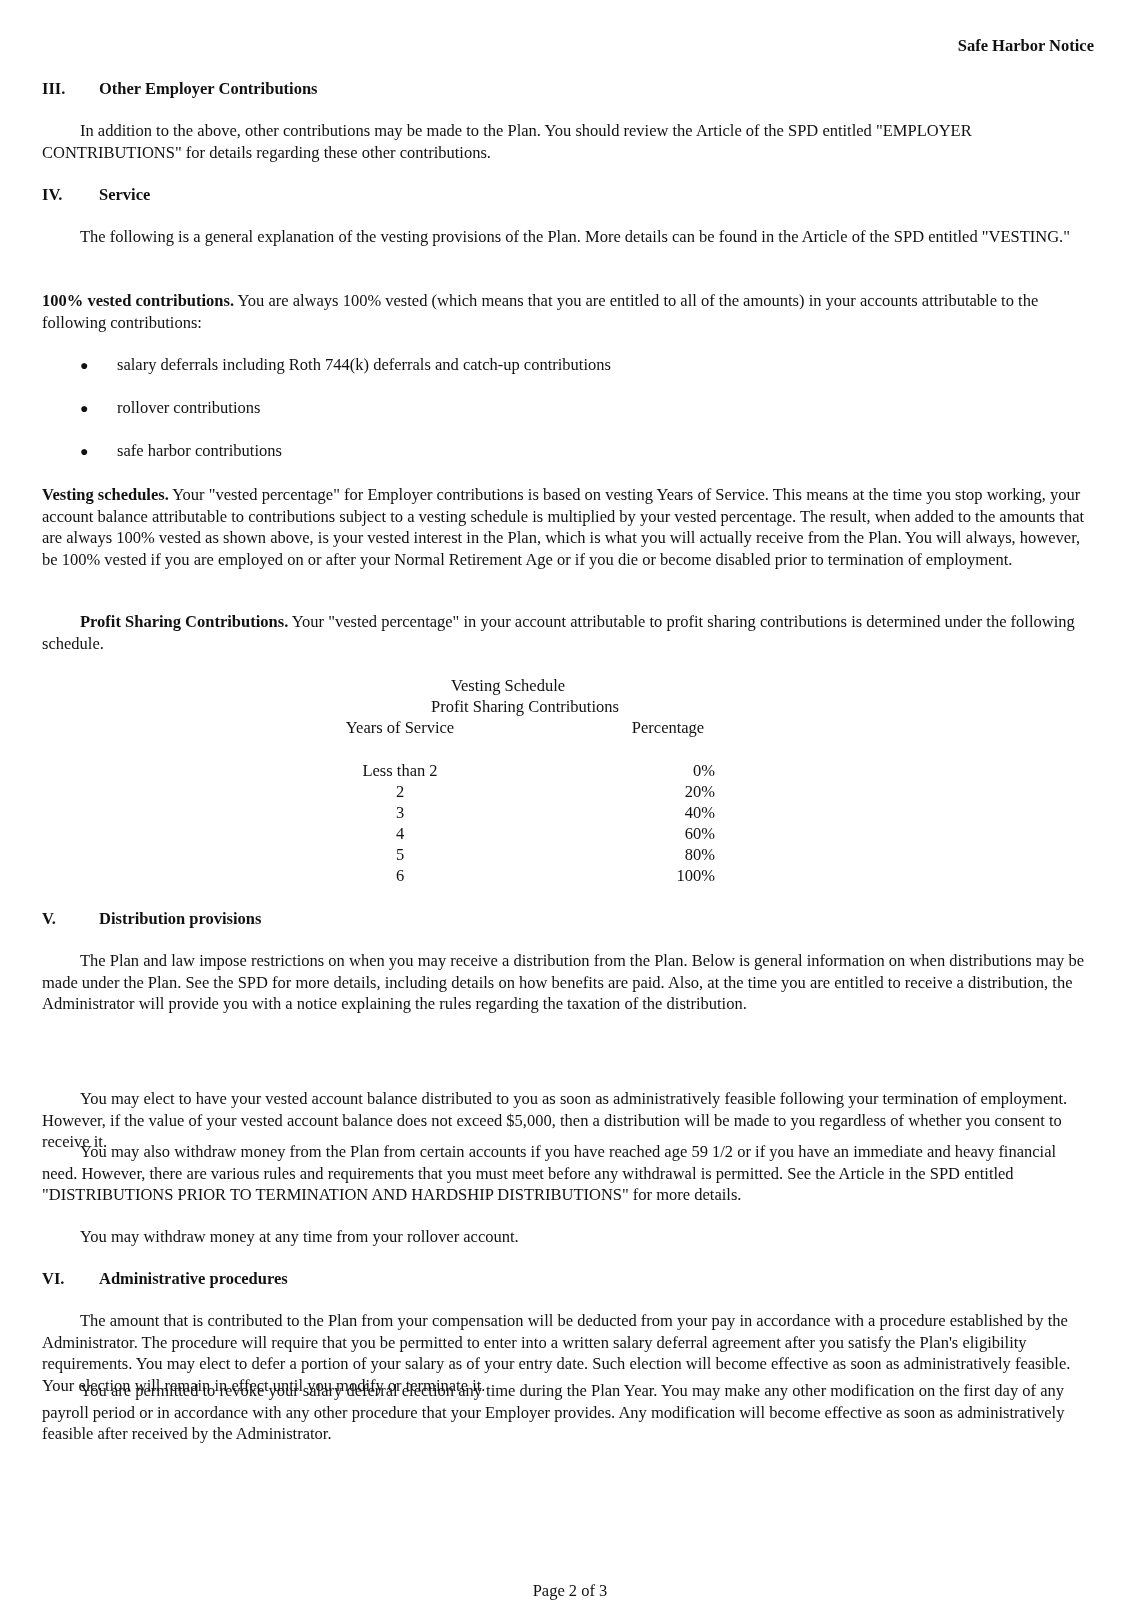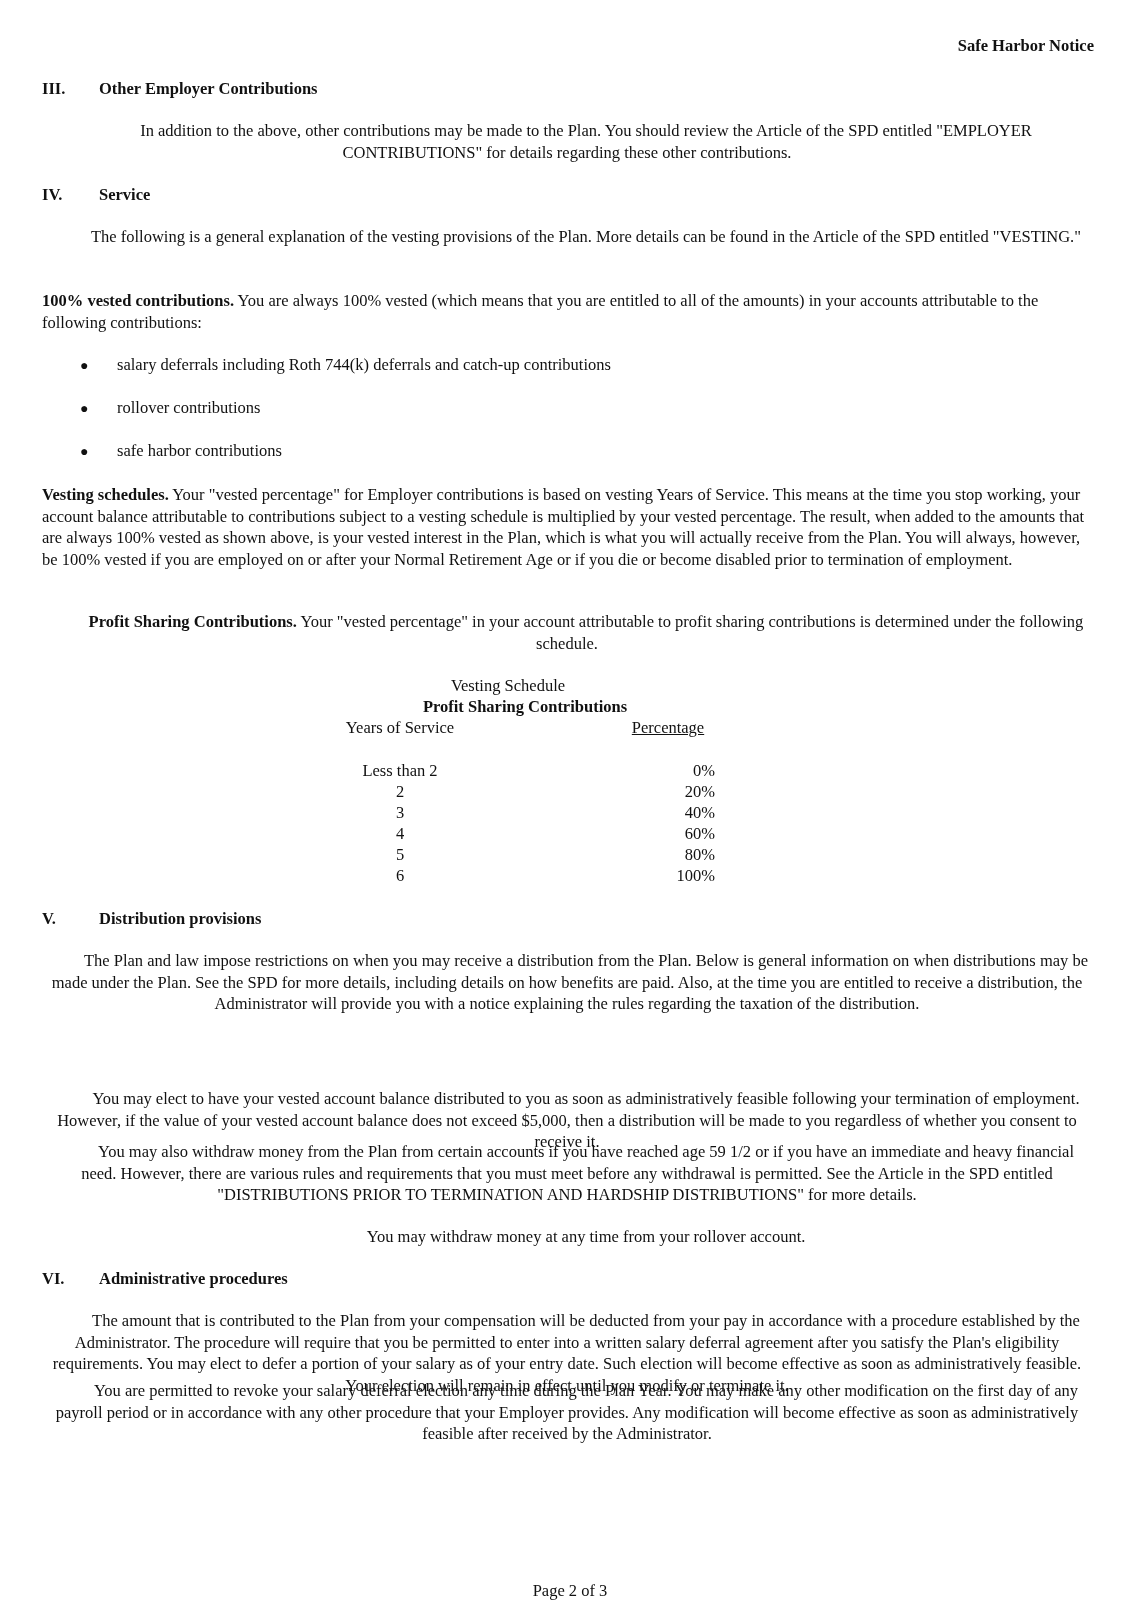--- a/index.html
+++ b/index.html
@@ -9,21 +9,21 @@
     color: #111111; font-size: 16.5px; line-height: 21.5px;
   }
   .page { position: absolute; left: 42px; top: 0; width: 1060px; }
   .running-header {
     position: absolute; top: 35px; right: 46px;
     font-weight: bold; font-size: 16.5px;
   }
   .section-heading { position: absolute; left: 0; font-weight: bold; }
   .section-heading .num { display: inline-block; width: 57px; font-family: Liberation Serif, serif; }
   .para { position: absolute; left: 0; width: 1050px; text-align: left; }
-  .indent { text-indent: 38px; text-align: center; }
+  .indent { text-indent: 38px; }
   .bold { font-weight: bold; }
   .bullet { position: absolute; left: 38px; }
   .bullet .dot { display: inline-block; width: 37px; font-size: 14px; }
   .table-title { position: absolute; left: 0; width: 1060px; text-align: center; }
   .tbl-hdr, .tbl-row { position: absolute; }
   .col-years { position: absolute; width: 200px; text-align: center; }
   .col-pct { position: absolute; text-align: right; width: 120px; }
   .footer { position: absolute; top: 1548px; left: 0; width: 1140px; text-align: center; margin-top: 32px; }
 </style>
 </head>
@@ -60,25 +60,25 @@
   <div class="para" style="top:484px;">
     <span class="bold">Vesting schedules.</span><span> Your "vested percentage" for Employer contributions is based on vesting Years of Service. This means at the time you stop working, your account balance attributable to contributions subject to a vesting schedule is multiplied by your vested percentage. The result, when added to the amounts that are always 100% vested as shown above, is your vested interest in the Plan, which is what you will actually receive from the Plan. You will always, however, be 100% vested if you are employed on or after your Normal Retirement Age or if you die or become disabled prior to termination of employment.</span>
   </div>
 
   <div class="para indent" style="top:611px;">
     <span class="bold">Profit Sharing Contributions.</span><span> Your "vested percentage" in your account attributable to profit sharing contributions is determined under the following schedule.</span>
   </div>
 
   <div>
     <div class="table-title" style="top:675px; left:-42px; width:1016px;">Vesting Schedule</div>
-    <div class="table-title" style="top:696px; left:-42px; width:1050px;font-weight:bold;">Profit Sharing Contributions</div>
+    <div class="table-title" style="top:696px; left:-42px; width:1050px;">Profit Sharing Contributions</div>
 
     <div class="tbl-hdr" style="top:717px; left:0;">
       <span class="col-years" style="left:258px;">Years of Service</span>
-      <span class="col-pct" style="left:566px; width:120px; text-align:center;text-decoration:underline;">Percentage</span>
+      <span class="col-pct" style="left:566px; width:120px; text-align:center;">Percentage</span>
     </div>
 
     <div class="tbl-row" style="top:760px; left:0;">
       <span class="col-years" style="left:258px;">Less than 2</span>
       <span class="col-pct" style="left:553px;">0%</span>
     </div>
     <div class="tbl-row" style="top:781px; left:0;">
       <span class="col-years" style="left:258px;">2</span>
       <span class="col-pct" style="left:553px;">20%</span>
     </div>

